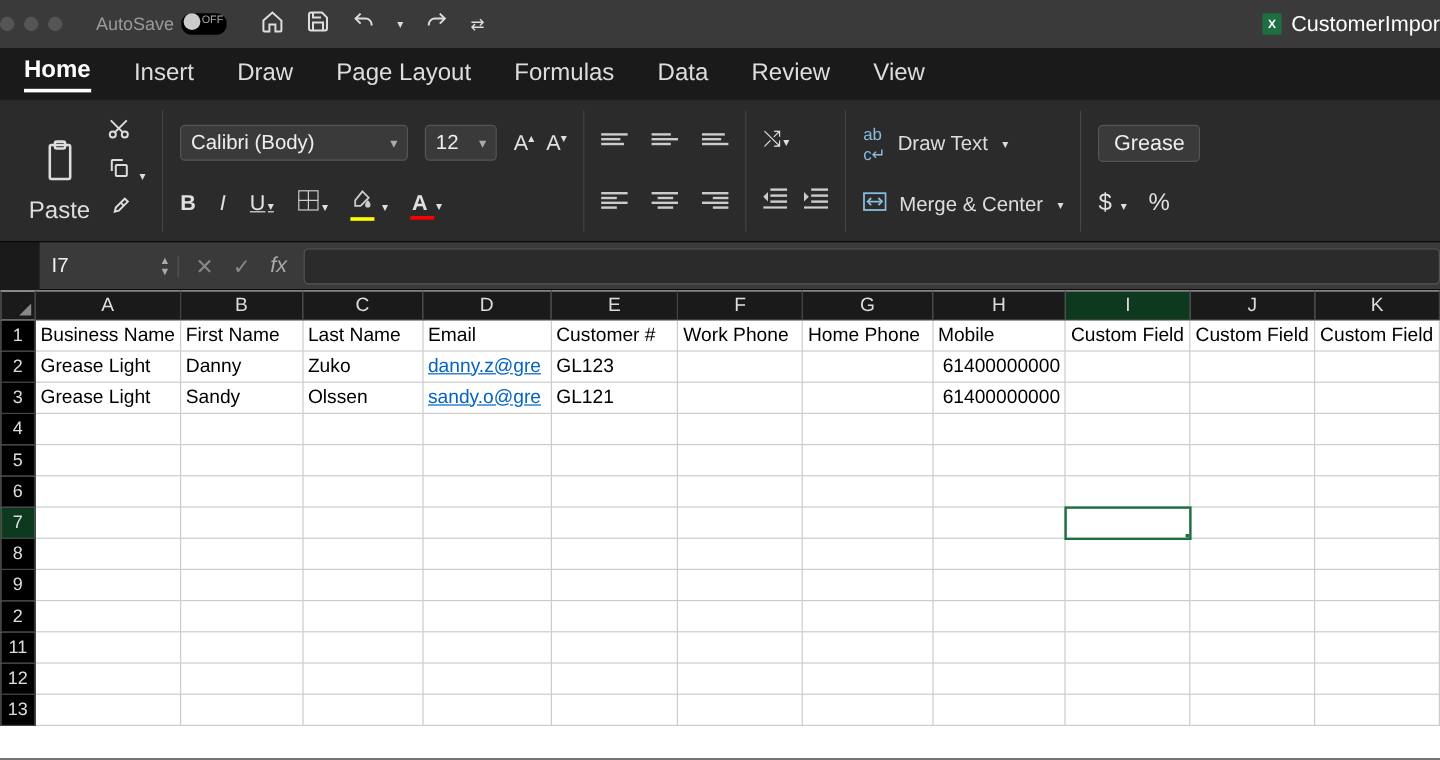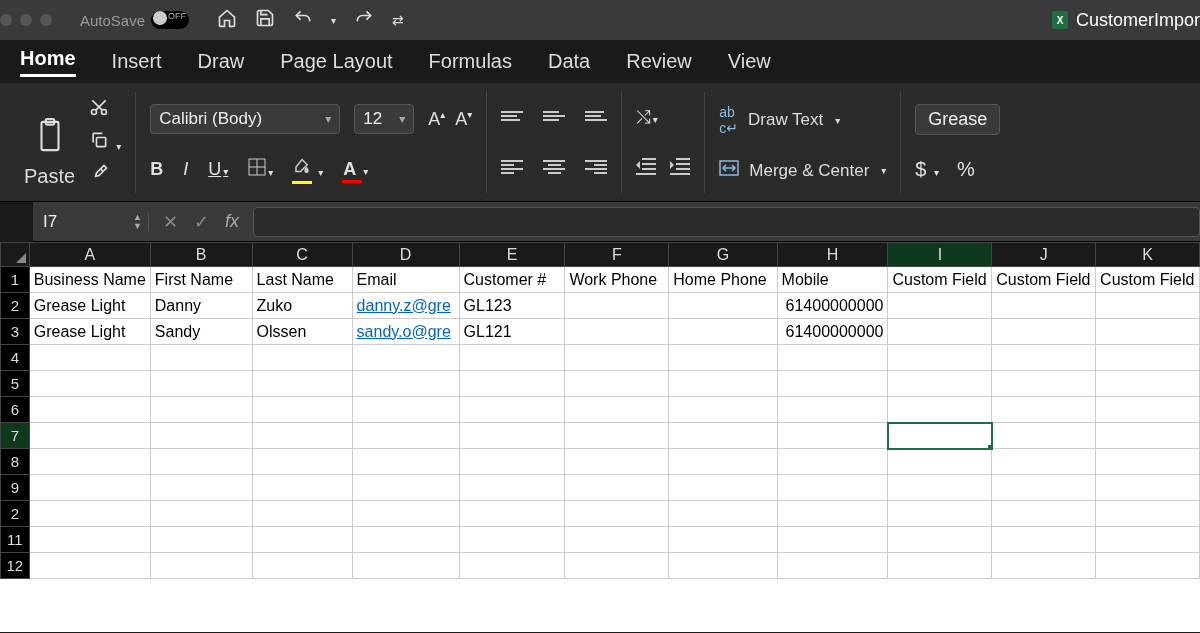--- a/index.html
+++ b/index.html
@@ -527,15 +527,29 @@
           <td class="colC  "></td>
           <td class="colD  "></td>
           <td class="colE  "></td>
           <td class="colF  "></td>
           <td class="colG  "></td>
           <td class="colH  "></td>
           <td class="colI  "></td>
           <td class="colJ  "></td>
           <td class="colK  "></td>
         </tr>
+        <tr>
+          <th class="rowhdr ">13</th>
+          <td class="colA  "></td>
+          <td class="colB  "></td>
+          <td class="colC  "></td>
+          <td class="colD  "></td>
+          <td class="colE  "></td>
+          <td class="colF  "></td>
+          <td class="colG  "></td>
+          <td class="colH  "></td>
+          <td class="colI  "></td>
+          <td class="colJ  "></td>
+          <td class="colK  "></td>
+        </tr>
       </tbody>
     </table>
 </div>
 
 </body></html>

